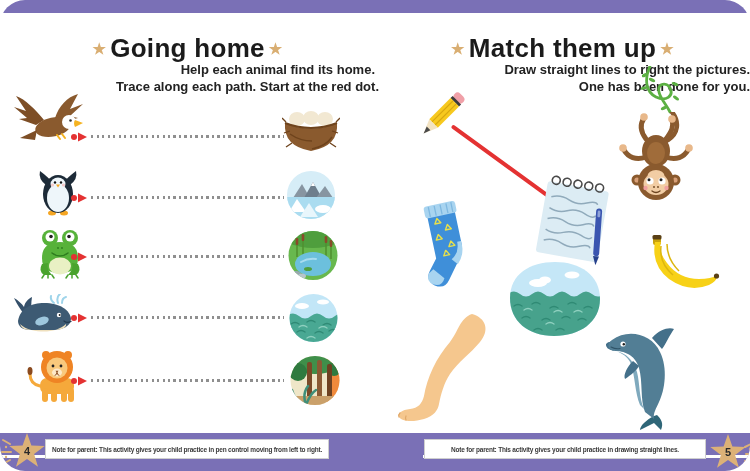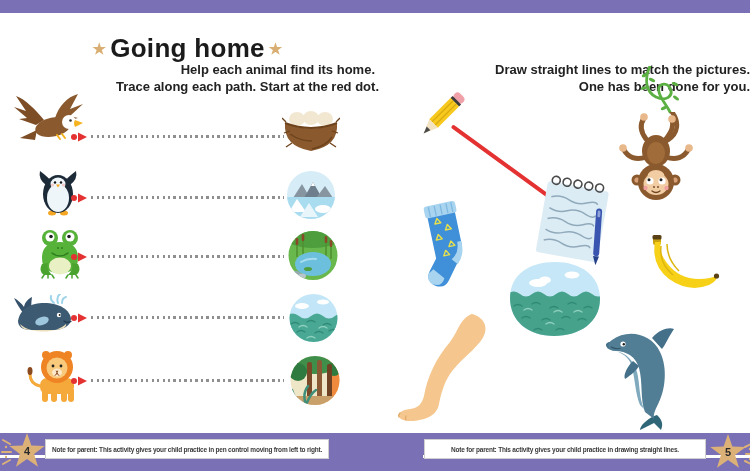--- a/index.html
+++ b/index.html
@@ -1,17 +1,17 @@
 <!DOCTYPE html>
 <html><head>
 <meta charset="utf-8">
 <style>
   html,body{margin:0;padding:0;background:#fff;}
   #book{position:relative;width:750px;height:471px;background:#ffffff;overflow:hidden;
-        font-family:"Liberation Sans",sans-serif;}
+        font-family:"Liberation Sans",sans-serif;border-radius:25px;}
   .abs{position:absolute;}
   .layer{position:absolute;inset:0;}
   .topbar{left:0;top:0;width:750px;height:13px;background:#7a70b6;}
   .title{width:375px;text-align:center;top:16px;font-size:26px;font-weight:bold;color:#1b1b1b;
          letter-spacing:.3px;}
   .title .star{color:#d9ae72;font-size:15px;vertical-align:3px;padding:0 4px;}
   .sub{width:375px;text-align:right;font-size:13px;font-weight:bold;color:#222;}
   .dots{height:3px;background-image:repeating-linear-gradient(to right,#8f8f8f 0 2px,transparent 2px 5.5px);}
   .redline{width:120px;height:3.6px;background:#e43232;border-radius:2px;
            transform:rotate(36deg);transform-origin:0 50%;}
@@ -210,21 +210,24 @@
         <rect x="17" y="6" width="5" height="36" rx="2" fill="#7a4a28"></rect>
         <rect x="27" y="4" width="5" height="38" rx="2" fill="#8a5a34"></rect>
         <rect x="37" y="8" width="5" height="34" rx="2" fill="#6e4222"></rect>
         <path d="M0,40 H50 V49 H0 Z" fill="#caa06a"></path>
         <path d="M16,49 Q4,44 2,34 M16,49 Q12,38 18,30 M16,49 Q2,48 -2,42 M16,49 Q20,38 26,34" stroke="#3f8f7a" stroke-width="2.5" fill="none" stroke-linecap="round"></path>
       </g>
     </svg>
   </section>
 
   <section class="layer">
-    <p class="abs sub" style="left:375px;top:49px;">Draw straight lines to match the pictures.</p>
+    <h1 class="abs title" style="left:375px;">
+      <span class="star">★</span><span>Match them up</span><span class="star">★</span>
+    </h1>
+    <p class="abs sub" style="left:375px;top:49px;">Draw straight lines to right the pictures.</p>
     <p class="abs sub" style="left:375px;top:66px;">One has been done for you.</p>
 
     <div class="abs redline" style="left:452px;top:124px;"></div>
 
     <svg class="abs" style="left:408px;top:84px;" width="68" height="62" viewBox="0 0 68 62">
       <g transform="rotate(45 34 31)">
         <rect x="28" y="3" width="12" height="8" rx="4" fill="#f0a0a8"></rect>
         <rect x="28" y="10" width="12" height="3" fill="#3a3a3a"></rect>
         <rect x="28" y="13" width="12" height="30" fill="#f7c91e"></rect>
         <path d="M31.8,13 V43 M36.2,13 V43" stroke="#d9a810" stroke-width="1.2"></path>

